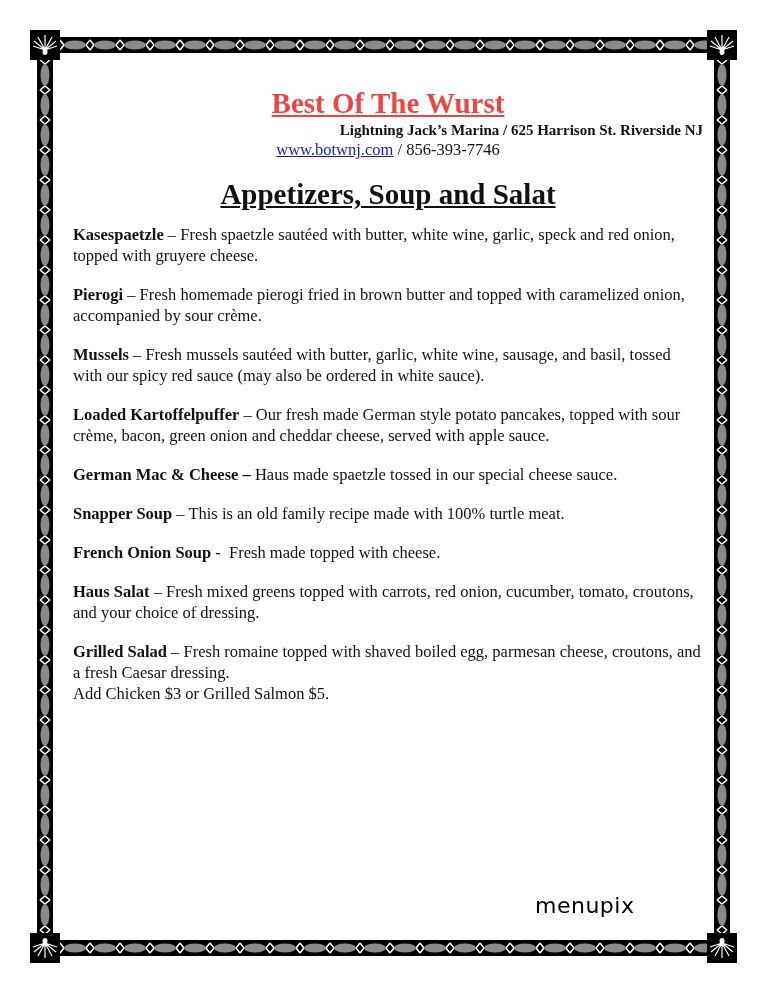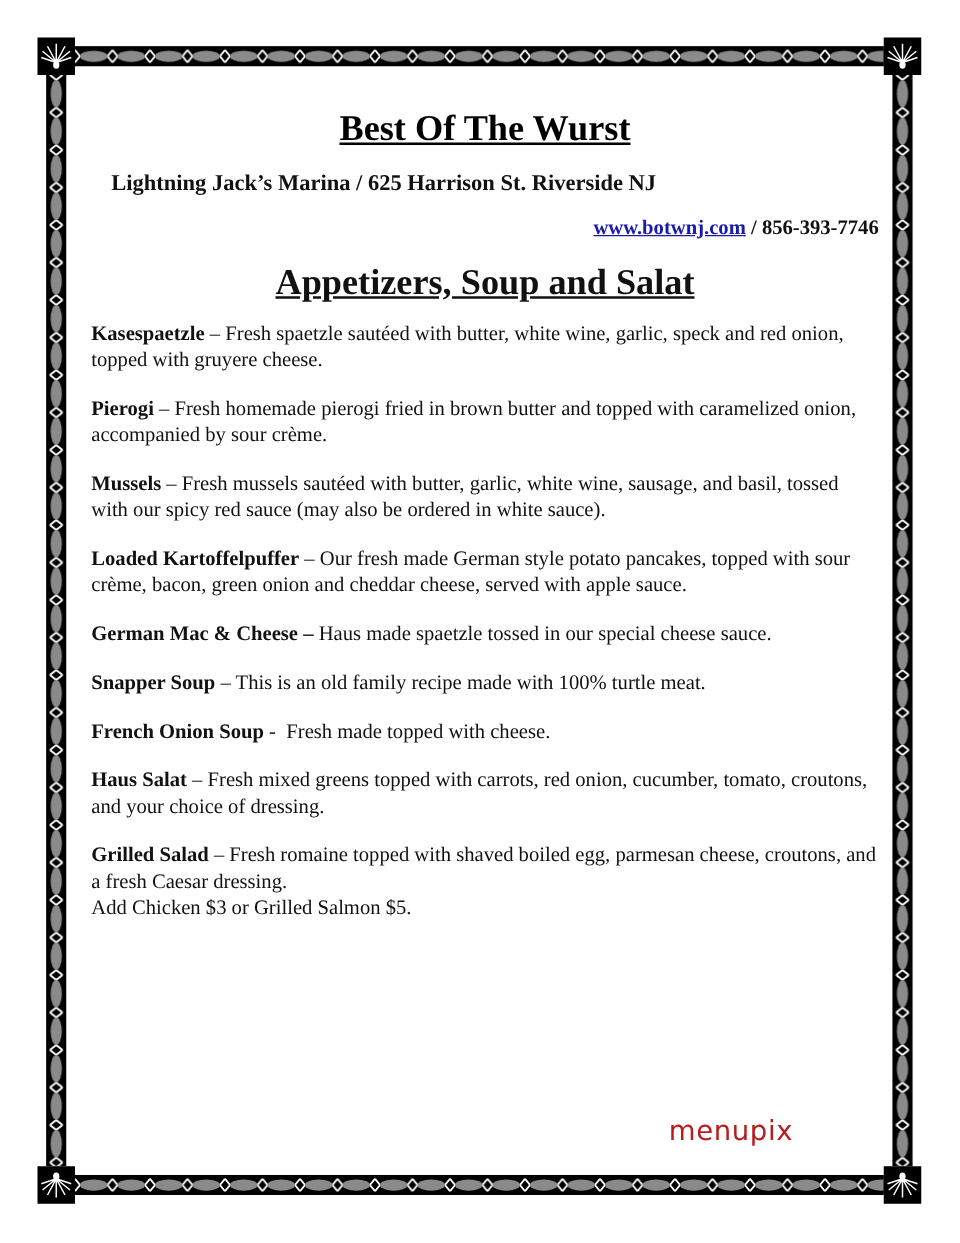--- a/index.html
+++ b/index.html
@@ -15,42 +15,42 @@
   .bar svg { display: block; }
   .corner {
     position: absolute; width: 30px; height: 30px; background: #000;
   }
   .corner svg { display: block; width: 30px; height: 30px; }
   .content {
     position: absolute; left: 73px; top: 86px; width: 630px;
   }
   .title {
     text-align: center; font-weight: bold; font-size: 29px; line-height: 34px;
-    text-decoration: underline; margin: 0; color: #000000;
+    text-decoration: underline; margin: 0; color: #ef4444;
   }
   .address {
-    text-align: left; font-weight: bold; font-size: 18px; line-height: 20px;
-    margin: 16px;
+    text-align: right; font-weight: bold; font-size: 15px; line-height: 20px;
+    margin: 0;
   }
   .contact {
-    text-align: right; font-weight: bold; font-size: 16.5px; line-height: 20px;
+    text-align: center; font-weight: normal; font-size: 16.5px; line-height: 20px;
     margin: 0;
   }
   .contact a { color: #1a1ab0; text-decoration: underline; }
   .section {
     text-align: center; font-weight: bold; font-size: 29px; line-height: 34px;
     text-decoration: underline; margin: 17px 0 13px 0;
   }
   .item {
     font-size: 16.5px; line-height: 21px; margin: 0 0 18px 0;
   }
   .item .name { font-weight: bold; }
   .watermark {
     position: absolute; left: 535px; top: 893px;
-    font-family: "DejaVu Sans", sans-serif; font-size: 22px; color: #b91c1c;
+    font-family: "DejaVu Sans", sans-serif; font-size: 22px; color: #000000;
     letter-spacing: 0.5px; font-weight: normal;
   }
 </style>
 </head>
 <body>
 
 <div class="bar h" style="left:60px; top:37px; width:647px;">
   <svg width="647" height="16">
       <defs>
         <pattern id="ph" width="30" height="16" patternUnits="userSpaceOnUse">

